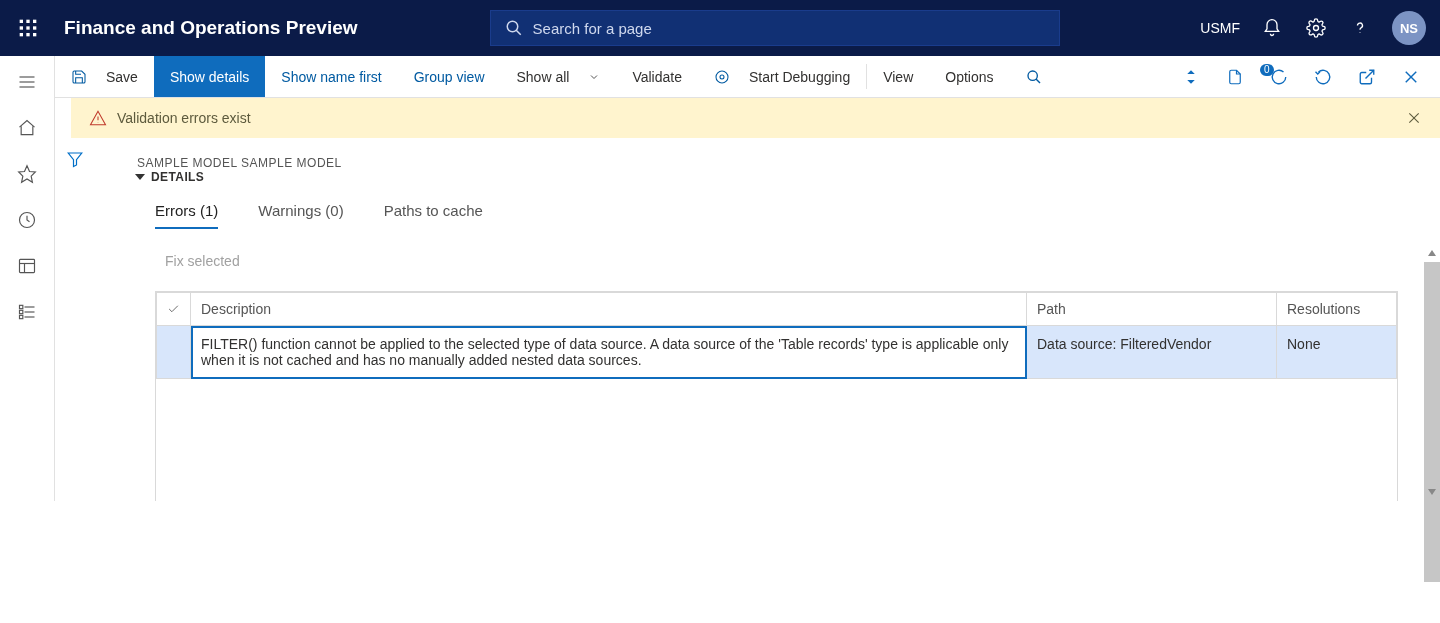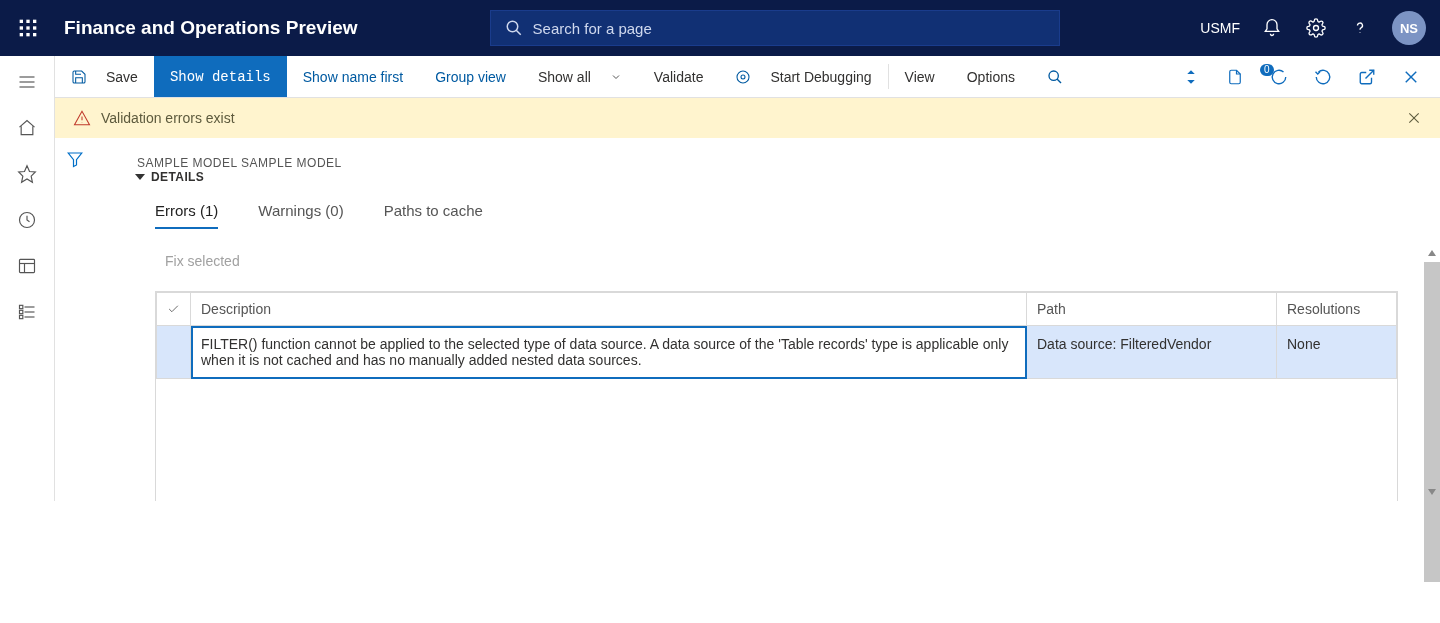--- a/index.html
+++ b/index.html
@@ -24,32 +24,32 @@
   
   .leftrail { width:55px; border-right:1px solid #e1e1e1; display:flex; flex-direction:column; align-items:center; gap:22px; padding-top:14px;}
   .leftrail .rb { width:24px; height:24px; display:flex; align-items:center; justify-content:center; cursor:pointer;}
   .leftrail .rb svg { width:20px; height:20px; fill:none; stroke:#555; stroke-width:1.4;}
   
   .maincol { flex:1; display:flex; flex-direction:column; min-width:0; position:relative;}
   
   .actionbar { height:42px; display:flex; align-items:stretch; border-bottom:1px solid #e1e1e1; background:#fff;}
   .ab-btn { display:flex; align-items:center; gap:19px; padding:0 16px; cursor:pointer; font-size:14px; color:#323130; white-space:nowrap;}
   .ab-btn.link { color:#005aa1; }
-  .ab-btn.primary { background:#0f6cbd; color:#fff; font-weight:400;font-family:Liberation Mono, monospace;}
+  .ab-btn.primary { background:#0f6cbd; color:#fff; font-weight:400;}
   .ab-btn svg { width:16px; height:16px; }
   .ab-btn .chev { width:12px; height:12px; }
   .ab-sep { width:1px; background:#e1e1e1; margin:8px 0;}
   .ab-spacer { flex:1;}
   .ab-right { display:flex; align-items:center; gap:18px; padding-right:16px;}
   .ab-right .ic { width:26px; display:flex; align-items:center; justify-content:center; cursor:pointer;}
   .ab-right svg { width:18px; height:18px; }
   .badge-wrap { position:relative;}
   .badge { position:absolute; top:-4px; left:-6px; background:#0f6cbd; color:#fff; border-radius:8px; font-size:10px; padding:0 4px; line-height:12px; height:12px;}
   
-  .warnbar { height:40px; background:#fff4ce; display:flex; align-items:center; padding:16px 18px; color:#5d5a3d; font-size:14px;}
+  .warnbar { height:40px; background:#fff4ce; display:flex; align-items:center; padding:16px 18px; color:#5d5a3d; font-size:14px;margin-left:16px;}
   .warnbar svg { width:18px; height:18px; margin-right:10px;}
   .warnbar .wclose { margin-left:auto; width:16px; height:16px; cursor:pointer;}
   .warnbar .wclose svg { width:16px; height:16px; stroke:#5d5a3d;}
   
   .content-outer { flex:1; display:flex; min-height:0;}
   .filter-strip { width:40px; display:flex; justify-content:center; padding-top:12px;}
   .filter-strip svg { width:18px; height:18px; stroke:#006fc7; fill:none; stroke-width:1.6;}
   .scrollarea { flex:1; overflow:auto; padding:0 0 0 0;}
   .crumbs { padding:18px 42px 0; font-size:12px; letter-spacing:.5px; color:#555;}
   .pagetitle { padding:2px 42px 16px; font-size:28px; font-weight:600; color:#222;}

